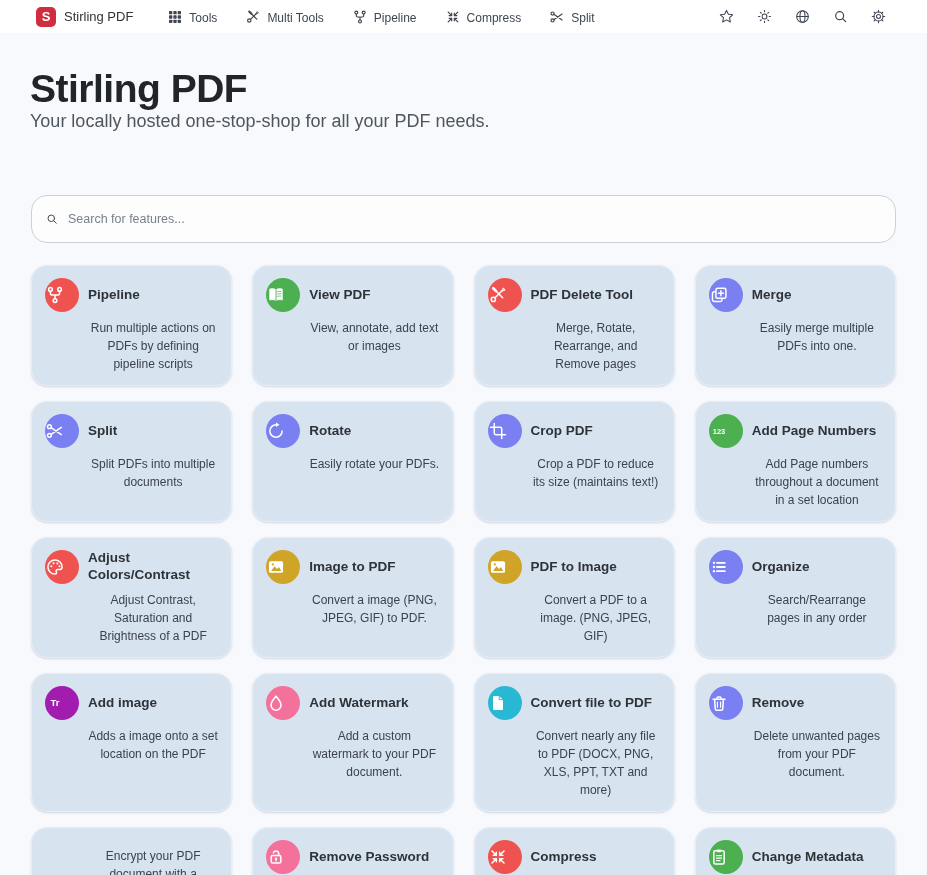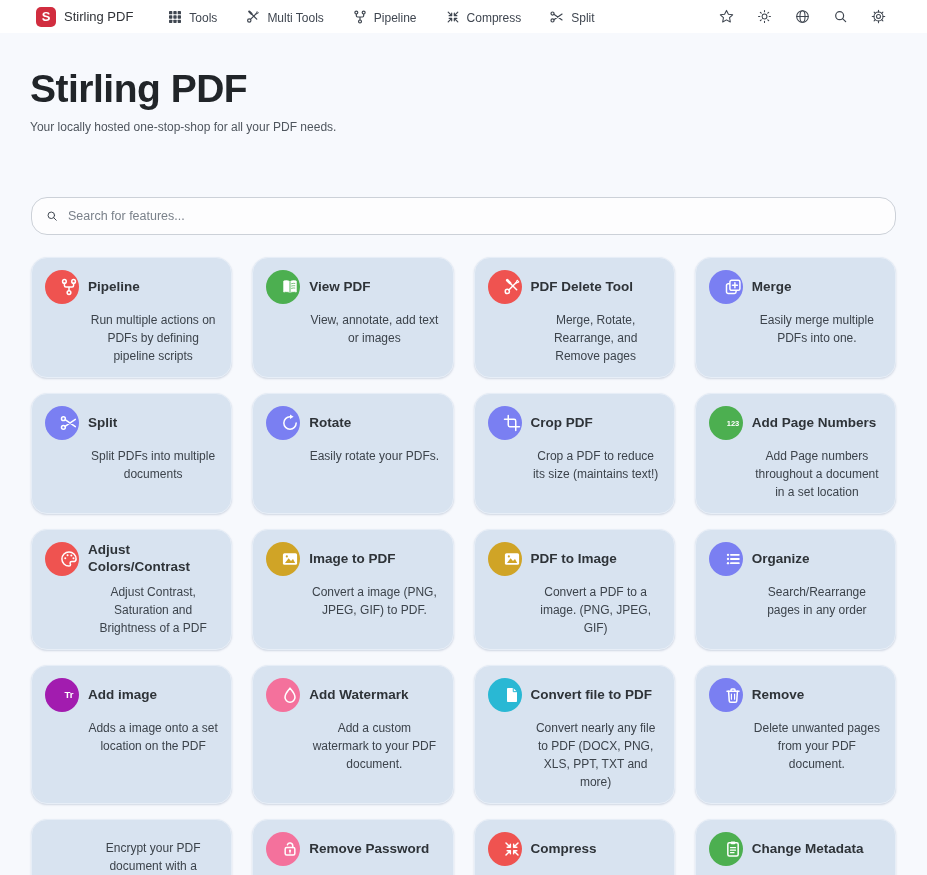--- a/index.html
+++ b/index.html
@@ -36,24 +36,24 @@
   }
   .nav-item .nicon, .icon-btn { color: #3f4650; }
   .nicon { width: 16px; height: 16px; display: inline-flex; }
   .nicon svg { width: 100%; height: 100%; }
   .nav-right { margin-left: auto; display: flex; align-items: center; gap: 21px; }
   .icon-btn { width: 17px; height: 17px; display: inline-flex; cursor: pointer; }
   .icon-btn svg { width: 100%; height: 100%; }
   
   .hero { padding: 0 30px; }
   .hero h1 { margin-top: 34px; font-size: 39px; font-weight: 600; color: #212529; letter-spacing: -0.5px; }
-  .hero .subtitle { margin-top: 9px; font-size: 12px; color: #4f565e; }
+  .hero .subtitle { font-size: 18px; color: #4f565e; }
   
   .search-wrap {
-    margin: 63px 31px 0 31px; height: 38px;
+    margin: 63px 31px 0 31px; height: 48px;
     background: #fdfdfe; border: 1px solid #ccd1d8; border-radius: 16px;
     display: flex; align-items: center; padding: 0 13px; gap: 9px;
   }
   .search-wrap .sicon { width: 14px; height: 14px; color: #3f4650; flex: none; display: inline-flex; }
   .search-wrap .sicon svg { width: 100%; height: 100%; }
   .search-wrap input {
     border: none; outline: none; background: transparent;
     flex: 1; font-size: 12.5px; color: #333; font-family: "Liberation Sans", sans-serif;
   }
   .search-wrap input::placeholder { color: #7a818a; }
@@ -68,21 +68,21 @@
     border: 1px solid #e7eef7;
     border-radius: 16px;
     padding: 12px 13px;
     min-height: 110px;
     cursor: pointer;
     box-shadow: 0 1px 2px rgba(110,130,160,0.28);
   }
   .card-head { display: flex; align-items: center; gap: 9px; }
   .icon-circle {
     width: 34px; height: 34px; border-radius: 50%; flex: none;
-    display: flex; align-items: center; justify-content: flex-end;
+    display: flex; align-items: center; justify-content: flex-start;
     color: #ffffff;
   }
   .icon-circle svg { width: 20px; height: 20px; }
   .card-title { font-size: 13.5px; font-weight: bold; color: #2e3338; line-height: 1.25; }
   .card-desc { margin: 7px 0 0 43px; font-size: 12px; color: #3c434b; line-height: 1.5; text-align: center; }
 </style>
 </head>
 <body>
 
 <div class="navbar">

